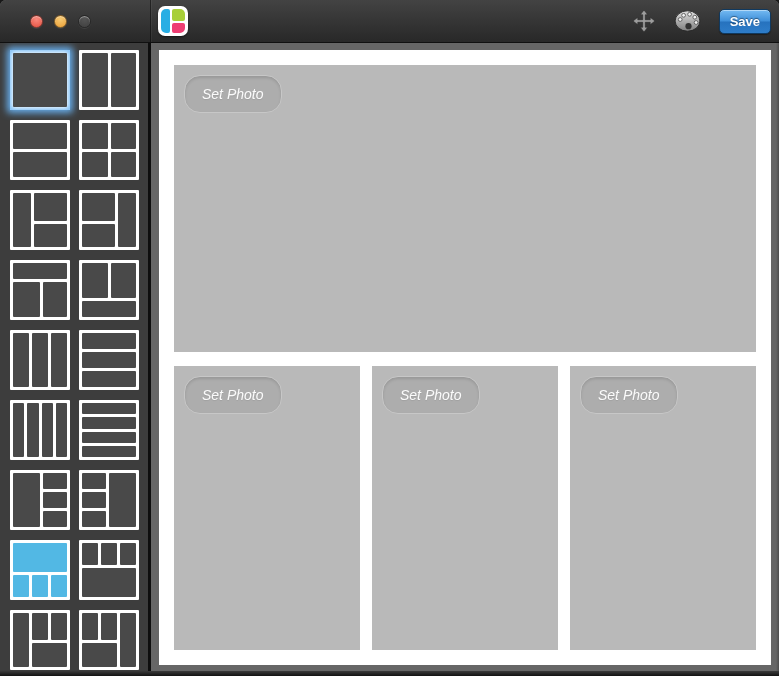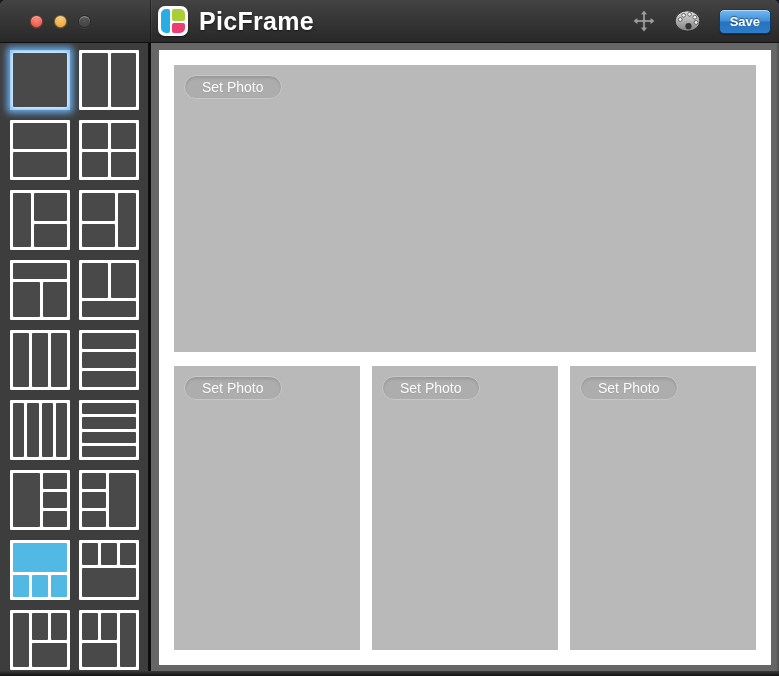--- a/index.html
+++ b/index.html
@@ -77,25 +77,25 @@
     background:linear-gradient(to right, rgba(0,0,0,0), rgba(0,0,0,.25)); pointer-events:none; }
   .canvas {
     width:100%; height:100%; background:#fff; padding:15px;
     display:flex; flex-direction:column; gap:14px;
   }
   .ph { background:#b9b9b9; position:relative; }
   .ph-top { height:287px; flex:0 0 auto; }
   .ph-bottom-row { flex:1; display:flex; gap:12px; }
   .ph-bottom-row .ph { flex:1; }
   .set-photo-button {
-    position:absolute; top:10px; left:10px; height:24px; padding:0 17px;
+    position:absolute; top:10px; left:10px; height:38px; padding:0 17px;
     border-radius:16px; background:#adadad; border:1px solid #c7c7c7;
     color:#fbfbfb; font-size:14px; font-family:"Liberation Sans",sans-serif;
     box-shadow:inset 0 2px 3px rgba(0,0,0,.12);
-    text-shadow:0 1px 1px rgba(0,0,0,.08); cursor:pointer;
+    text-shadow:0 1px 1px rgba(0,0,0,.08); cursor:pointer;font-style:italic;
   }
 </style>
 </head>
 <body>
 
 <div class="window">
 
   <div class="titlebar">
     <div class="divider"></div>
 
@@ -104,21 +104,20 @@
       <div class="light" style="background: radial-gradient(circle at 50% 30%, rgb(247, 202, 114), rgb(235, 159, 54));"></div>
       <div class="light" style="background: radial-gradient(circle at 50% 30%, rgb(85, 85, 85), rgb(63, 63, 63));"></div>
     </div>
 
     <div class="logo">
       <div class="seg l" style="background: rgb(41, 174, 228);"></div>
       <div class="seg tr" style="background: rgb(168, 207, 56);"></div>
       <div class="seg br" style="background: rgb(238, 61, 114);"></div>
     </div>
 
-    <div class="app-title">PicFrame</div>
 
     <div class="tb-spacer"></div>
 
     <div class="tb-icon">
       <svg width="24" height="24" viewBox="0 0 24 24">
         <path d="M12 1 L15.8 5.8 H13.3 V10.7 H18.2 V8.2 L23 12 L18.2 15.8 V13.3 H13.3 V18.2 H15.8 L12 23 L8.2 18.2 H10.7 V13.3 H5.8 V15.8 L1 12 L5.8 8.2 V10.7 H10.7 V5.8 H8.2 Z" fill="#9d9d9d" stroke="#2c2c2c" stroke-width="0.7"></path>
       </svg>
     </div>
 
     <div class="tb-icon">

